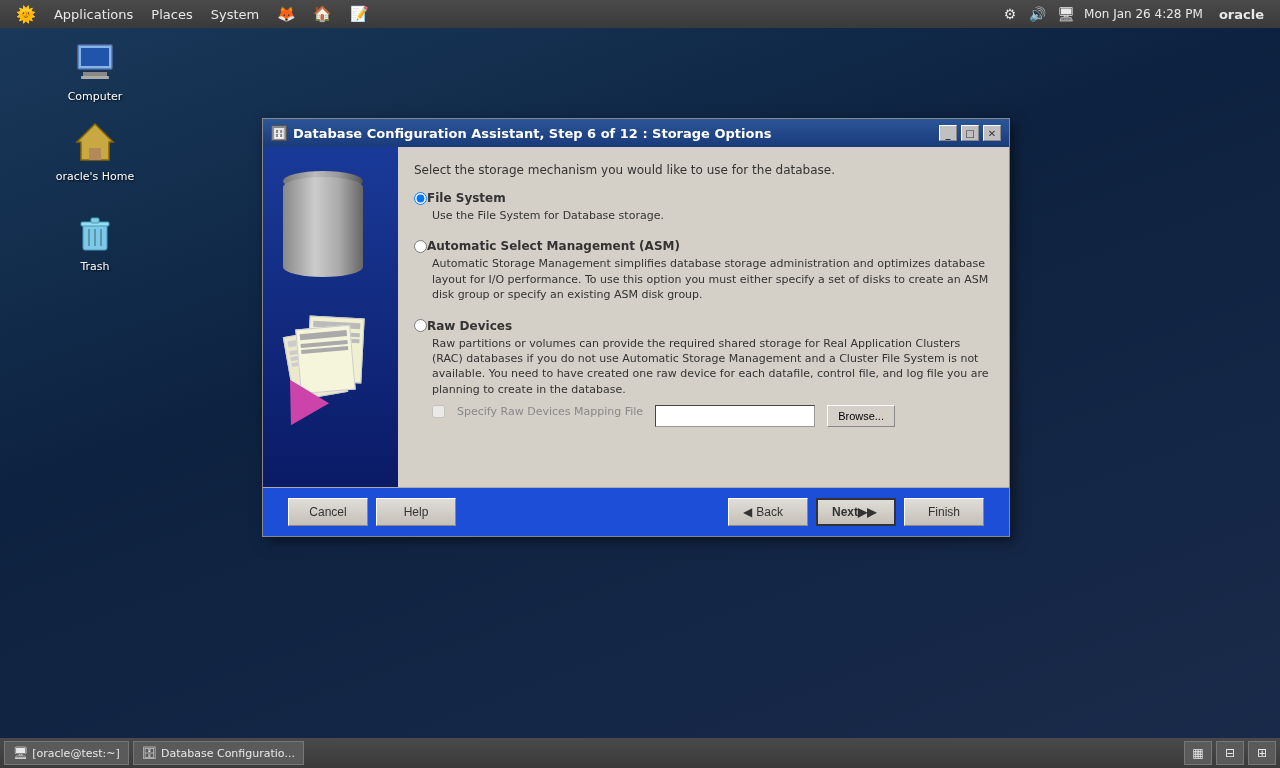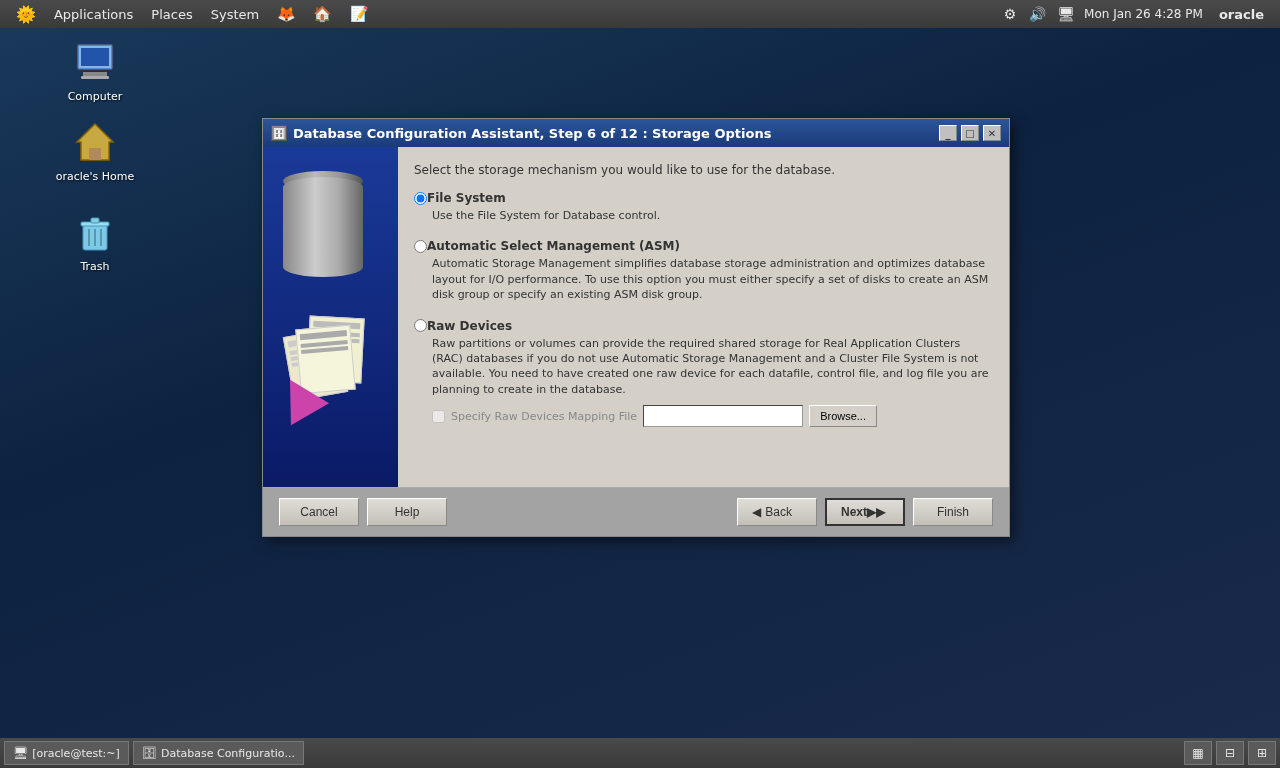--- a/index.html
+++ b/index.html
@@ -157,22 +157,22 @@
     .radio-desc {
       font-size: 11px;
       color: #333;
       margin-left: 18px;
       line-height: 1.4;
     }
 
     
     .mapping-row {
       display: flex;
-      align-items: center;
-      gap: 6px;
+      align-items: flex-start;
+      gap: 12px;
       margin-top: 8px;
       margin-left: 18px;
     }
     .mapping-row input[type=checkbox] { margin: 0; }
     .mapping-label {
       font-size: 11px;
       color: #888;
     }
     .mapping-input {
       width: 160px;
@@ -187,23 +187,23 @@
       background: #d4d0c8;
       border: 1px solid #888;
       border-top-color: #fff;
       border-left-color: #fff;
       font-size: 11px;
       cursor: pointer;
     }
 
     
     .window-footer {
-      background: #a3a3a3;
+      background: #1d4ed8;
       border-top: 1px solid #aaa;
-      padding: 10px 16px;
+      padding: 10px 25px;
       display: flex;
       align-items: center;
       justify-content: space-between;
     }
     .footer-left { display: flex; gap: 8px; }
     .footer-right { display: flex; gap: 8px; align-items: center; }
     .dialog-btn {
       height: 28px;
       min-width: 80px;
       padding: 0 14px;
@@ -474,21 +474,21 @@
     </div>
 
     <div class="window-content">
       <p class="intro-text">Select the storage mechanism you would like to use for the database.</p>
 
       <div class="radio-option">
         <label class="radio-label">
           <input type="radio" name="storage" checked="" style="">
           <span>File System</span>
         </label>
-        <div class="radio-desc">Use the File System for Database control.</div>
+        <div class="radio-desc">Use the File System for Database storage.</div>
       </div>
 
       <div class="radio-option">
         <label class="radio-label">
           <input type="radio" name="storage" style="">
           <span>Automatic Select Management (ASM)</span>
         </label>
         <div class="radio-desc">Automatic Storage Management simplifies database storage administration and optimizes database layout for I/O performance. To use this option you must either specify a set of disks to create an ASM disk group or specify an existing ASM disk group.</div>
       </div>
 

